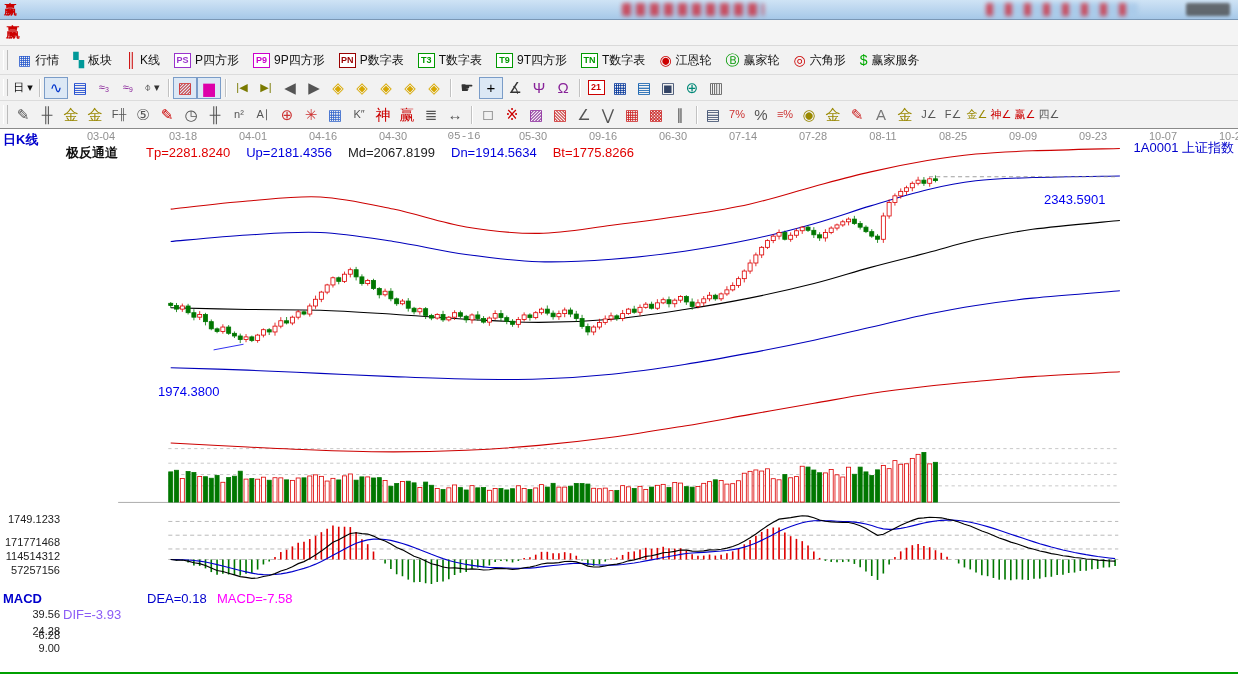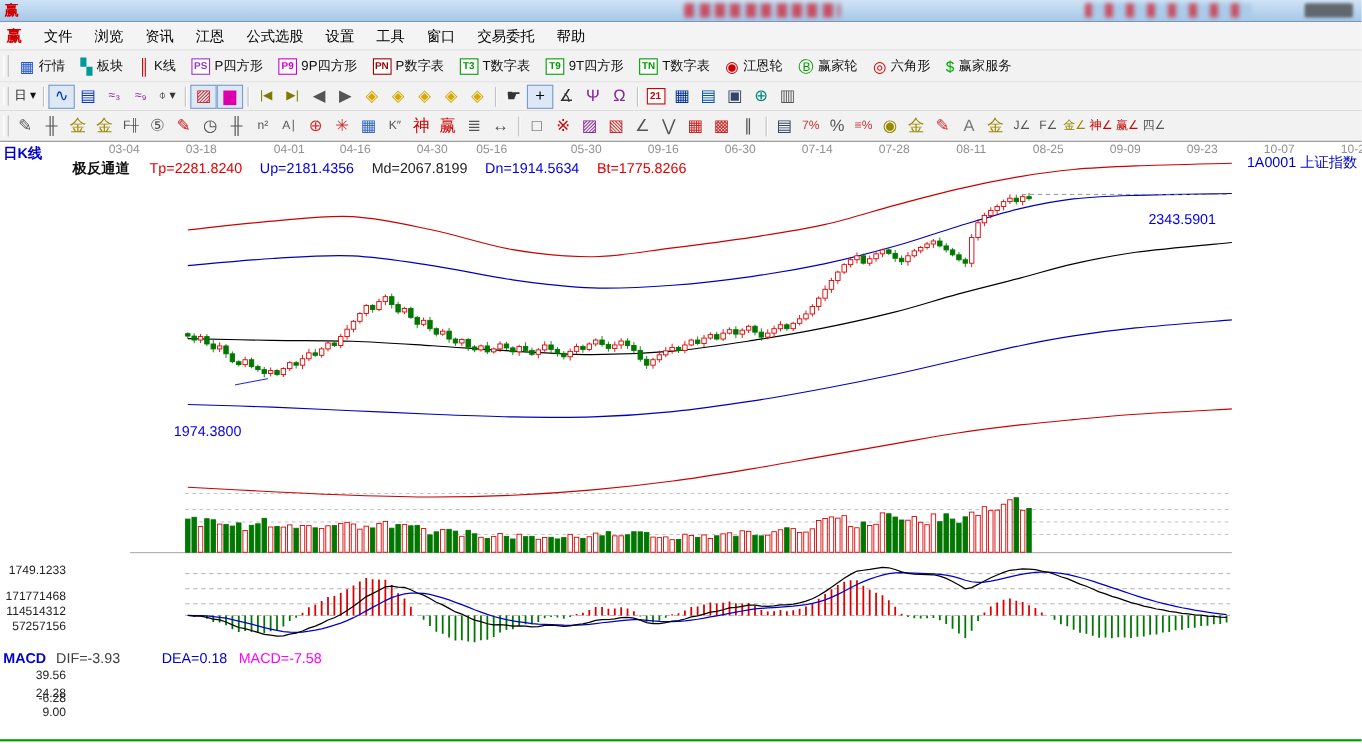--- a/index.html
+++ b/index.html
@@ -48,40 +48,39 @@
   #chart-svg{position:absolute;left:0;top:0;}
   .abs{position:absolute;}
   .lbl-gray{color:var(--grayTxt);font-size:11px;}
   .lbl-blue{color:var(--blue);font-size:13px;}
   .axis-lbl{position:absolute;left:0;width:60px;text-align:right;font-size:11px;color:#222;}
   #kline-label{left:3px;top:2px;font-weight:bold;}
   #symbol-label{right:4px;top:10px;font-weight:normal;}
   #date-row{position:absolute;left:0;top:1px;width:1238px;height:13px;}
   .date-tick{position:absolute;top:0;width:48px;text-align:center;}
   #indicator-row{position:absolute;left:66px;top:15px;font-size:13px;white-space:nowrap;}
-  #indicator-row .ind-name{color:#111;font-weight:bold;margin-right:18px;}
+  #indicator-row .ind-name{color:#111;font-weight:bold;margin-right:28px;}
   #indicator-row span.val{margin-right:16px;}
   #macd-row{position:absolute;left:3px;top:462px;font-size:13px;white-space:nowrap;}
   #macd-row span{margin-right:0;}
   .ann{position:absolute;color:#0000ee;font-size:13px;font-weight:500;}
   #bottom-line{position:absolute;left:0;top:672px;width:1238px;height:2px;background:#00a000;}
 </style>
 </head>
 <body>
 
 <div id="title-bar">
   <span id="title-logo">赢</span>
   <span id="blur-a" class="blur-block"></span>
   <span id="blur-b" class="blur-block"></span>
   <span id="blur-c" class="blur-block"></span>
 </div>
 
 <div id="menu-bar">
   <span id="menu-logo">赢</span>
-  <span id="menu-items"><span class="menu-item">文件</span><span class="menu-item">浏览</span><span class="menu-item">资讯</span><span class="menu-item">江恩</span><span class="menu-item">公式选股</span><span class="menu-item">设置</span><span class="menu-item">工具</span><span class="menu-item">窗口</span><span class="menu-item">交易委托</span><span class="menu-item">帮助</span></span>
 </div>
 
 <div id="toolbar-main" class="toolbar">
     <span class="grip"></span>
     <span class="tb-btn">
       <span class="glyph" style="color: rgb(34, 85, 204);">▦</span>
       <span>行情</span>
     </span>
     <span class="tb-btn">
       <span class="glyph" style="color: rgb(0, 153, 153);">▚</span>
@@ -795,26 +794,26 @@
       <line x1="1203.44" y1="661" x2="1203.44" y2="672.9466437487924" stroke="#007700" stroke-width="2"></line>
       <line x1="1210.6" y1="661" x2="1210.6" y2="672.7050470876327" stroke="#007700" stroke-width="2"></line>
       <line x1="1217.76" y1="661" x2="1217.76" y2="671.011103547469" stroke="#007700" stroke-width="2"></line>
       <line x1="1224.92" y1="661" x2="1224.92" y2="670.7090316902322" stroke="#007700" stroke-width="2"></line>
       <line x1="1232.08" y1="661" x2="1232.08" y2="669.0368717169767" stroke="#007700" stroke-width="2"></line>
       <polyline points="65,661 72.16,661.1555827472898 79.32,661.2640363333103 86.48,661.6283808168558 93.64,662.3270594447839 100.8,663.0789546517159 107.96000000000001,664.1312165265949 115.12,665.6206099223477 122.28,667.4120681796293 129.44,669.0898508035352 136.6,670.8622630065224 143.76,672.6952833880898 150.92000000000002,674.5991286752272 158.07999999999998,676.2998806996236 165.24,677.9048927943534 172.4,679.0938557786751 179.56,679.6851061582324 186.72,679.9253796153628 193.88,679.6371152727128 201.04,678.7568330932734 208.2,677.6083992520677 215.36,676.0614200781057 222.52,674.0780334713346 229.68,671.9925192769742 236.84,669.5772042330781 244,666.7705243771114 251.16,663.5413577479115 258.32,659.8997050818747 265.48,655.881757909536 272.64,652.0058323171279 279.8,648.1314395567252 286.96000000000004,644.2959612345388 294.12,641.0351732176102 301.28,638.6427473763349 308.44,636.8348308369419 315.6,635.8931858666132 322.76,635.8733590343973 329.92,636.3340352579403 337.08,637.4585641401219 344.24,639.2078153173662 351.4,641.1899134255922 358.56,643.5703673101189 365.72,646.2710239574988 372.88,648.9282400210855 380.04,651.7381643454662 387.2,654.634299030399 394.36,657.2915745062026 401.52,659.9016652585871 408.68,662.2311725368205 415.84000000000003,664.0654143830438 423,665.6416755106903 430.16,667.1186125387773 437.32,668.2279998327854 444.48,669.1879668325638 451.64,670.1408777448958 458.8,670.843548373589 465.96000000000004,671.1356242129924 473.12,671.3069655477716 480.28000000000003,671.5257419260927 487.44,671.8749256603643 494.6,672.0488289777114 501.76,671.8840926759185 508.92,671.6076193821754 516.0799999999999,671.0375015056953 523.24,670.134759171158 530.4000000000001,669.2250681419822 537.56,668.4955454658025 544.72,667.7639728388158 551.88,666.8984663787503 559.04,666.1559708583453 566.2,665.7122259874774 573.36,665.8183151405532 580.52,666.485860445158 587.6800000000001,667.2438920972407 594.84,667.8101920399095 602,668.055527330308 609.16,667.9346114356113 616.32,667.6913566828435 623.48,667.1549968871078 630.64,666.2545344785673 637.8,665.2972220904787 644.96,664.1307406179375 652.12,662.7510344068191 659.28,661.4810491689436 666.44,660.1119391068719 673.6,658.6183597036949 680.76,657.3055200599149 687.92,656.0276235391158 695.08,654.6943684425574 702.24,653.6440530292004 709.4,653.0373821225672 716.5600000000001,652.6031473588529 723.72,652.1438630677067 730.88,651.5575568397204 738.04,651.0994748491047 745.2,650.554413763215 752.36,649.8321858815234 759.52,648.8677489367778 766.6800000000001,647.5379916250863 773.84,645.749035962603 781,643.4507425325226 788.16,640.6436235227952 795.32,637.3805192760415 802.48,633.7647855563915 809.64,629.9851693797216 816.8000000000001,626.2160749047717 823.96,623.0221546416561 831.12,620.2677016104363 838.28,617.8314498189027 845.44,615.6651598551222 852.6,614.0210994093375 859.76,613.0920995248275 866.9200000000001,612.9053121559783 874.08,613.0697643166428 881.24,613.3605100240599 888.4,613.6876178397059 895.5600000000001,613.9920687734985 902.72,614.2568125151757 909.88,614.7838058672494 917.04,615.7084651344624 924.2,617.1316085301077 931.36,619.0870519637145 938.52,621.5052861633146 945.6800000000001,623.165549401016 952.84,623.7664944454627 960,623.465121876091 967.16,622.5050637009132 974.32,621.1146369841015 981.48,619.4237804452647 988.64,617.5918835185404 995.8000000000001,616.0026870549588 1002.96,614.5569983885392 1010.12,613.4606873867245 1017.28,612.6713903068122 1024.44,612.3621854437226 1031.6,612.3837183118019 1038.76,612.8583636377056 1045.92,613.799093126006 1053.08,614.9735338975479 1060.24,616.5128284649153 1067.4,618.3793005947314 1074.56,620.3528997071331 1081.72,622.5384103210553 1088.88,624.9270758408697 1096.04,627.3028354002065 1103.2,629.758902069926 1110.3600000000001,632.1105181718924 1117.52,634.4948187997261 1124.68,636.9322663628462 1131.84,639.2134185393205 1139,641.4822648022849 1146.16,643.5717069363627 1153.32,645.6150275379338 1160.48,647.4601520613354 1167.64,649.2513216023567 1174.8,650.8443155361214 1181.96,652.3888712273069 1189.1200000000001,653.7444858921288 1196.28,655.0632841094146 1203.44,656.2061646682098 1210.6,657.3259327836347 1217.76,658.2836490976953 1224.92,659.2124675840266 1232.08,659.9813182028284" stroke="#0000cc" fill="none" stroke-width="1.4"></polyline>
       <polyline points="65,661 72.16,661.7779137364492 79.32,661.6978506773919 86.48,663.0857587510382 93.64,665.121773956496 100.8,666.086535479444 107.96000000000001,668.3402640261112 115.12,671.5781835053591 122.28,674.5779012087551 129.44,675.8009812991594 136.6,677.9519118184709 143.76,680.0273649143595 150.92000000000002,682.2145098237771 158.07999999999998,683.1028887972086 165.24,684.3249411732724 172.4,683.849707715962 179.56,682.0501076764621 186.72,680.8864734438839 193.88,678.484057902113 201.04,675.2357043755155 208.2,673.014663887245 215.36,669.873503382258 222.52,666.1444870442499 229.68,663.6504624995329 236.84,659.9159440574934 244,655.5438049532448 251.16,650.6246912311121 258.32,645.3330944177272 265.48,639.8099692201808 272.64,636.5021299474955 279.8,632.6338685151148 286.96000000000004,628.954047945793 294.12,627.9920211498961 301.28,629.0730440112336 308.44,629.60316467937 315.6,632.1266059852979 322.76,635.7940517055339 329.92,638.1767401521123 337.08,641.9566796688486 344.24,646.2048200263434 351.4,649.1183058584958 358.56,653.0921828482254 365.72,657.0736505470185 372.88,659.5571042754324 380.04,662.9778616429892 387.2,666.2188377701302 394.36,667.920676409417 401.52,670.3420282681249 408.68,671.5492016497542 415.84000000000003,671.4023817679373 423,671.9467200212766 430.16,673.0263606511248 437.32,672.6655490088177 444.48,673.0278348316778 451.64,673.9525213942234 458.8,673.654230888362 465.96000000000004,672.3039275706062 473.12,671.9923308868882 480.28000000000003,672.4008474393769 487.44,673.2716605974508 494.6,672.7444422470999 501.76,671.2251474687467 508.92,670.5017262072028 516.0799999999999,668.7570299997753 523.24,666.5237898330083 530.4000000000001,665.5863040252796 537.56,665.5774547610833 544.72,664.8376823308693 551.88,663.436440538488 559.04,663.1859887767256 566.2,663.9372465040058 573.36,666.2426717528564 580.52,669.1560416635768 587.6800000000001,670.2760187055717 594.84,670.0753918105842 602,669.0368684919022 609.16,667.4509478568248 616.32,666.7183376717724 623.48,665.009557704165 630.64,662.6526848444054 637.8,661.4679725381242 644.96,659.4648147277725 652.12,657.2322095623459 659.28,656.4011082174418 666.44,654.6354988585846 673.6,652.6440420909867 680.76,652.054161484795 687.92,650.9160374559193 695.08,649.3613480563241 702.24,649.4427913757723 709.4,650.6106984960345 716.5600000000001,650.8662083039957 723.72,650.3067259031217 730.88,649.2123319277753 738.04,649.2671468866417 745.2,648.3741694196569 752.36,646.9432743547567 759.52,645.0100011577957 766.6800000000001,642.2189623783197 773.84,638.5932133126701 781,634.2575688122009 788.16,629.4151474838859 795.32,624.3281022890262 802.48,619.301850677792 809.64,614.8667046730417 816.8000000000001,611.1396970049725 823.96,610.2464735891934 831.12,609.2498894855574 838.28,608.0864426527681 845.44,607 852.6,607.4448576261987 859.76,609.3760999867877 866.9200000000001,612.1581626805813 874.08,613.7275729593011 881.24,614.5234928537277 888.4,614.9960491022906 895.5600000000001,615.2098725086687 902.72,615.3157874818849 909.88,616.8917792755435 917.04,619.4071022033143 924.2,622.8241821126888 931.36,626.9088256981422 938.52,631.1782229617148 945.6800000000001,629.8066023518218 952.84,626.1702746232496 960,622.2596315986037 967.16,618.6648310002021 974.32,615.5529301168547 981.48,612.6603542899177 988.64,610.2642958116434 995.8000000000001,609.6459012006321 1002.96,608.7742437228609 1010.12,609.075443379466 1017.28,609.5142019871627 1024.44,611.1253659913644 1031.6,612.469849784119 1038.76,614.7569449413204 1045.92,617.562011079208 1053.08,619.6712969837155 1060.24,622.6700067343849 1067.4,625.8451891139957 1074.56,628.24729615674 1081.72,631.2804527767438 1088.88,634.4817379201276 1096.04,636.8058736375535 1103.2,639.5831687488037 1110.3600000000001,641.5169825797586 1117.52,644.0320213110609 1124.68,646.6820566153268 1131.84,648.3380272452176 1139,650.5576498541426 1146.16,651.9294754726736 1153.32,653.788309944218 1160.48,654.8406501549422 1167.64,656.4159997664418 1174.8,657.2162912711798 1181.96,658.5670939920495 1189.1200000000001,659.1669445514159 1196.28,660.3384769785579 1203.44,660.7776869033906 1210.6,661.8050052453343 1217.76,662.1145143539376 1224.92,662.9277415293519 1232.08,663.0567206780357" stroke="#000000" fill="none" stroke-width="1.4"></polyline>
     </svg>
 
   <div id="date-row">
-      <span class="date-tick lbl-gray" style="left: 89px;">03-04</span>
+      <span class="date-tick lbl-gray" style="left: 77px;">03-04</span>
       <span class="date-tick lbl-gray" style="left: 159px;">03-18</span>
-      <span class="date-tick lbl-gray" style="left: 229px; text-align: right;">04-01</span>
+      <span class="date-tick lbl-gray" style="left: 229px;">04-01</span>
       <span class="date-tick lbl-gray" style="left: 299px;">04-16</span>
       <span class="date-tick lbl-gray" style="left: 369px;">04-30</span>
-      <span class="date-tick lbl-gray" style="left: 423px;">05-16</span>
+      <span class="date-tick lbl-gray" style="left: 440px; font-family: Liberation Mono, monospace;">05-16</span>
       <span class="date-tick lbl-gray" style="left: 509px;">05-30</span>
       <span class="date-tick lbl-gray" style="left: 579px;">09-16</span>
       <span class="date-tick lbl-gray" style="left: 649px;">06-30</span>
       <span class="date-tick lbl-gray" style="left: 719px;">07-14</span>
       <span class="date-tick lbl-gray" style="left: 789px;">07-28</span>
       <span class="date-tick lbl-gray" style="left: 859px;">08-11</span>
       <span class="date-tick lbl-gray" style="left: 929px;">08-25</span>
       <span class="date-tick lbl-gray" style="left: 999px;">09-09</span>
       <span class="date-tick lbl-gray" style="left: 1069px;">09-23</span>
       <span class="date-tick lbl-gray" style="left: 1139px;">10-07</span>
@@ -828,21 +827,21 @@
     <span class="ind-name">极反通道</span><span id="indicator-values"><span class="val" style="color: rgb(224, 0, 0);">Tp=2281.8240</span><span class="val" style="color: rgb(0, 0, 221);">Up=2181.4356</span><span class="val" style="color: rgb(34, 34, 34);">Md=2067.8199</span><span class="val" style="color: rgb(0, 0, 221);">Dn=1914.5634</span><span class="val" style="color: rgb(224, 0, 0);">Bt=1775.8266</span></span>
   </div>
 
   <div class="axis-lbl" style="top:384px;">1749.1233</div>
   <div class="axis-lbl" style="top:407px;">171771468</div>
   <div class="axis-lbl" style="top:421px;">114514312</div>
   <div class="axis-lbl" style="top:435px;">57257156</div>
 
   <div id="macd-row">
     <span style="color:#0000cc;font-weight:bold;">MACD</span>
-    <span style="color:#404040;position:absolute;left:48px;">DIF=-3.93</span>
+    <span style="color:#8b5cf6;position:absolute;left:60px;margin-top:16px;">DIF=-3.93</span>
     <span style="color:#0000cc;position:absolute;left:144px;">DEA=0.18</span>
     <span style="color:#ff00ff;position:absolute;left:214px;">MACD=-7.58</span>
   </div>
 
   <div class="axis-lbl" style="top:479px;">39.56</div>
   <div class="axis-lbl" style="top:496px;">24.28</div>
   <div class="axis-lbl" style="top:513px;">9.00</div>
   <div class="axis-lbl" style="top:500px;">-6.28</div>
 
   <div class="ann" style="left:1044px;top:63px;">2343.5901</div>

